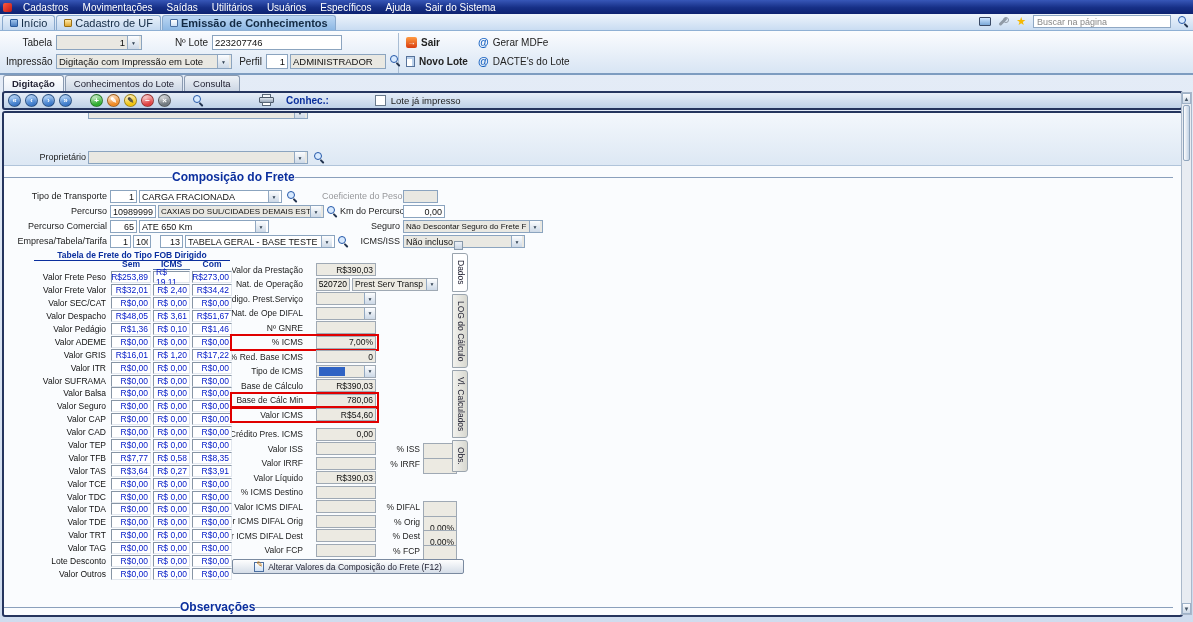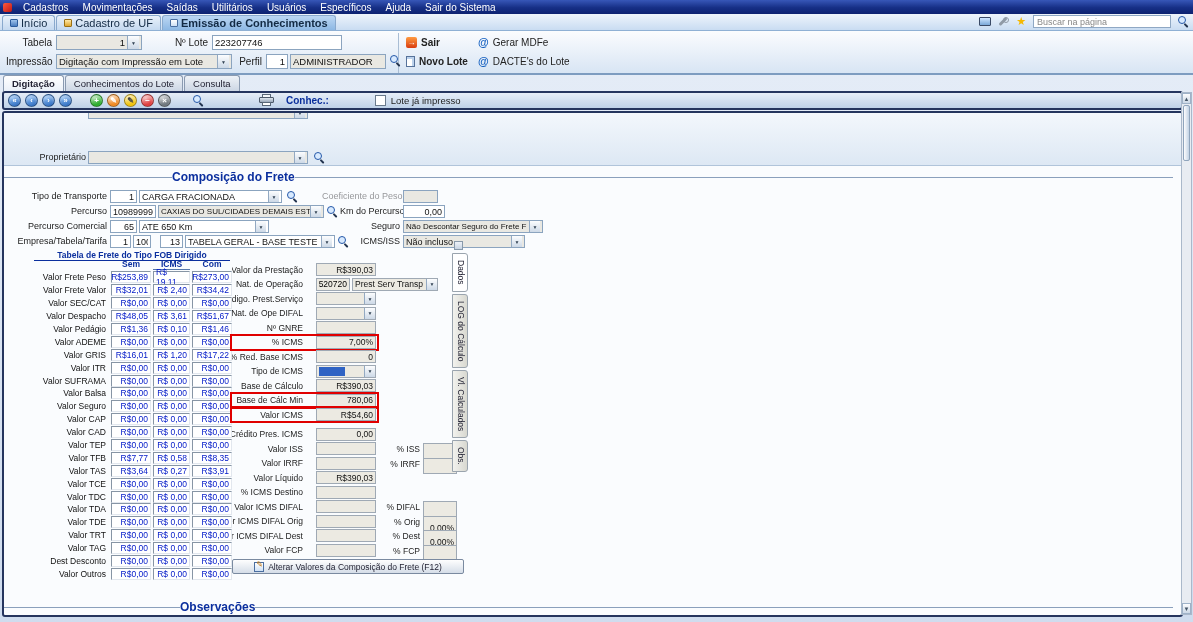--- a/index.html
+++ b/index.html
@@ -530,21 +530,21 @@
         <div class="ft-cell c1">R$ 0,00</div>
         <div class="ft-cell c2">R$0,00</div>
       </div>
       <div class="ft-row">
         <div class="ft-label">Valor TAG</div>
         <div class="ft-cell c0">R$0,00</div>
         <div class="ft-cell c1">R$ 0,00</div>
         <div class="ft-cell c2">R$0,00</div>
       </div>
       <div class="ft-row">
-        <div class="ft-label">Dest Desconto</div>
+        <div class="ft-label">Lote Desconto</div>
         <div class="ft-cell c0">R$0,00</div>
         <div class="ft-cell c1">R$ 0,00</div>
         <div class="ft-cell c2">R$0,00</div>
       </div>
       <div class="ft-row">
         <div class="ft-label">Valor Outros</div>
         <div class="ft-cell c0">R$0,00</div>
         <div class="ft-cell c1">R$ 0,00</div>
         <div class="ft-cell c2">R$0,00</div>
       </div>

